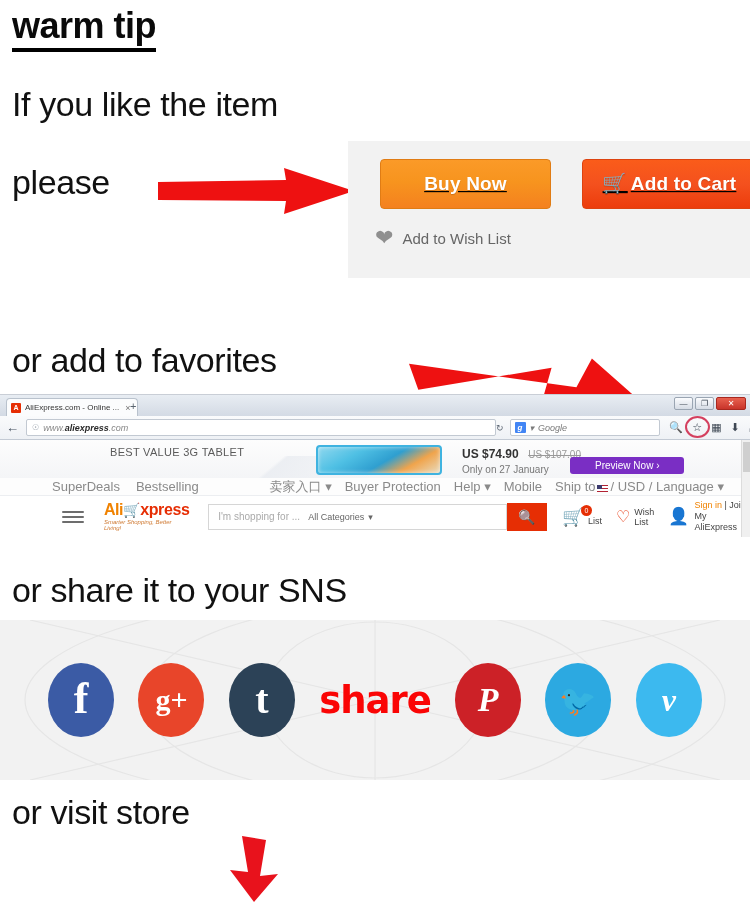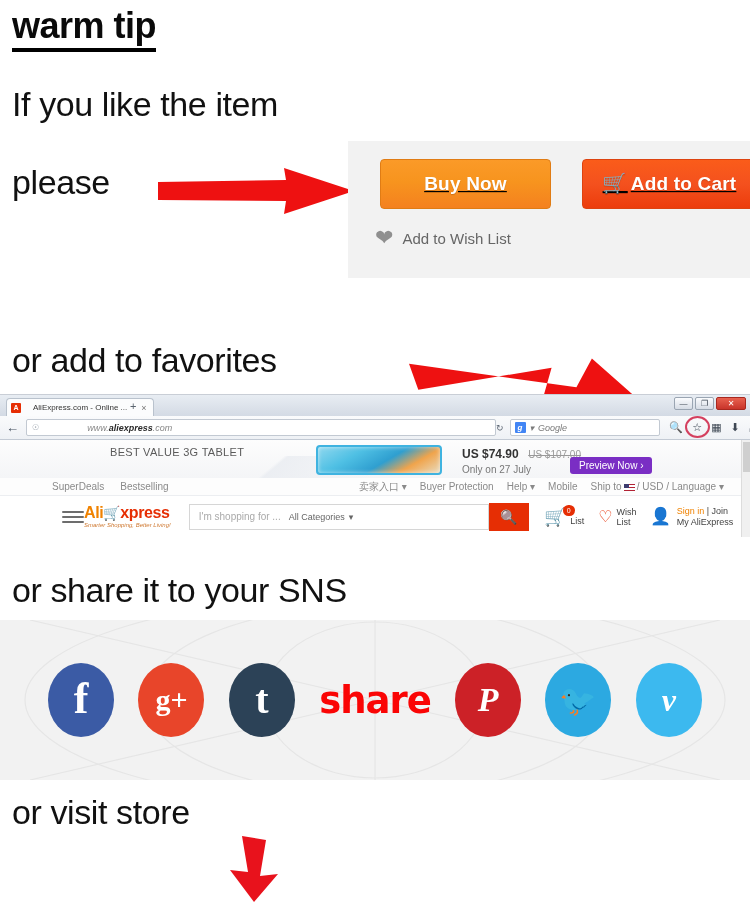--- a/index.html
+++ b/index.html
@@ -84,21 +84,21 @@
     border-top: 1px solid #c9ced6;
   }
   .b-titlebar {
     position: relative; height: 21px;
     background: linear-gradient(180deg,#e8edf3 0%, #d3dae4 100%);
   }
   .b-tab {
     position: absolute; left: 6px; top: 3px; height: 18px;
     background: #fbfcfd; border: 1px solid #b9c2cd; border-bottom: none;
     border-radius: 4px 4px 0 0; padding: 0 6px 0 4px;
-    display: flex; align-items: center; gap: 12px;
+    display: flex; align-items: center; gap: 4px;
     font-size: 8px; color: #333; white-space: nowrap;
   }
   .favicon {
     width: 10px; height: 10px; background: #e62e04; border-radius: 1px;
     color: #fff; font-size: 7px; font-weight: bold;
     display: flex; align-items: center; justify-content: center;
   }
   .tab-x { color: #777; font-size: 9px; margin-left: 2px; }
   .b-newtab {
     position: absolute; left: 130px; top: 5px;
@@ -128,21 +128,21 @@
   }
   .nav-back { margin: 0 7px 0 6px; font-size: 13px; color: #44505e; }
   .urlbar {
     flex: 0 0 470px; height: 17px; background: #fff;
     border: 1px solid #c2c9d2; border-radius: 2px;
     display: flex; align-items: center; gap: 4px; padding: 0 5px;
     font-size: 9px; color: #888;
   }
   .lock-ico { font-size: 8px; color: #9aa3ad; }
   .url-text b { color: #2a2a2a; font-weight: bold; }
-  .url-text { font-style: italic; margin-left: 44px; }
+  .url-text { font-style: italic; }
   .reload { font-size: 9px; color: #5d6773; margin: 0 6px 0 auto; }
   .searchbar {
     flex: 0 0 150px; height: 17px; background: #fff;
     border: 1px solid #c2c9d2; border-radius: 2px;
     display: flex; align-items: center; gap: 4px; padding: 0 4px;
     font-size: 9px; color: #7a7a7a; font-style: italic;
   }
   .g-badge {
     width: 11px; height: 11px; background: #4285f4; color: #fff;
     font-size: 8px; font-weight: bold; border-radius: 1px;
@@ -180,46 +180,46 @@
     border: 2px solid #3fb3e0;
     box-shadow: inset 0 0 4px rgba(255,255,255,.6);
   }
   .price-wrap { position: absolute; left: 462px; top: 4px; }
   .price-now { font-size: 12px; color: #333; font-weight: bold; display: inline-block; }
   .price-old { font-size: 10px; color: #999; text-decoration: line-through; margin-left: 5px; }
   .price-sub { font-size: 10px; color: #777; margin-top: 2px; }
   .preview-btn {
     position: absolute; left: 570px; top: 17px;
     background: #7a2ec4; color: #fff; font-size: 10px;
-    padding: 3px 9px; border-radius: 3px;
+    padding: 3px 25px; border-radius: 3px;
   }
   .b-topnav {
     position: relative; height: 18px;
     background: #fdfdfd; border-bottom: 1px solid #eceef1;
-    display: flex; align-items: center; font-size: 10px; color: #8a8a8a;
+    display: flex; align-items: center; font-size: 13px; color: #8a8a8a;
   }
   .b-topnav .left { display: flex; gap: 16px; margin-left: 52px; }
   .b-topnav .right { display: flex; gap: 13px; margin-left: auto; margin-right: 26px; align-items: center; }
   .flagbox {
     display: inline-block; width: 11px; height: 7px;
     background: linear-gradient(180deg,#b22234 0 20%,#fff 20% 40%,#b22234 40% 60%,#fff 60% 80%,#b22234 80%);
     position: relative; vertical-align: -1px; margin: 0 2px;
   }
   .flagbox::before {
     content:""; position:absolute; left:0; top:0; width:5px; height:4px; background:#3c3b6e;
   }
   .b-header {
     position: relative; height: 42px; background: #fff;
     display: flex; align-items: center; border-bottom: 1px solid #ececec;
   }
   .hamburger {
     margin-left: 62px; width: 22px; display: flex; flex-direction: column; gap: 3px;
   }
   .hamburger i { display: block; height: 2px; background: #6d6d6d; border-radius: 1px; }
-  .ali-logo { }
+  .ali-logo { margin-left: 20px; }
   .ali-logo .main { font-size: 16px; font-weight: bold; color: #e62e04; letter-spacing: -.4px; line-height: 16px; }
   .ali-logo .main .ali { color: #f08200; }
   .ali-logo .main .cartico { color: #e62e04; font-size: 14px; }
   .ali-logo .tag { font-size: 6px; color: #cf7a33; font-style: italic; margin-top: 1px; }
   .searchwrap {
     margin-left: 18px; width: 300px; height: 26px; border: 1px solid #d6d6d6;
     display: flex; align-items: center; font-size: 10px; color: #aaa; padding-left: 9px;
   }
   .catsel {
     margin-left: 8px; font-size: 9px; color: #666; display: flex; align-items: center; gap: 4px;
@@ -357,21 +357,21 @@
 
     <div class="b-banner">
       <div class="banner-mtn"></div>
       <div class="banner-txt">
         <div class="l1">BEST VALUE 3G TABLET</div>
       </div>
       <div class="tablet"></div>
       <div class="price-wrap">
         <span class="price-now">US $74.90</span>
         <span class="price-old">US $107.00</span>
-        <div class="price-sub">Only on 27 July</div>
+        <div class="price-sub">Only on 27 January</div>
       </div>
       <div class="preview-btn">Preview Now ›</div>
     </div>
 
     <div class="b-topnav">
       <div class="left">
         <span>SuperDeals</span>
         <span>Bestselling</span>
       </div>
       <div class="right">

